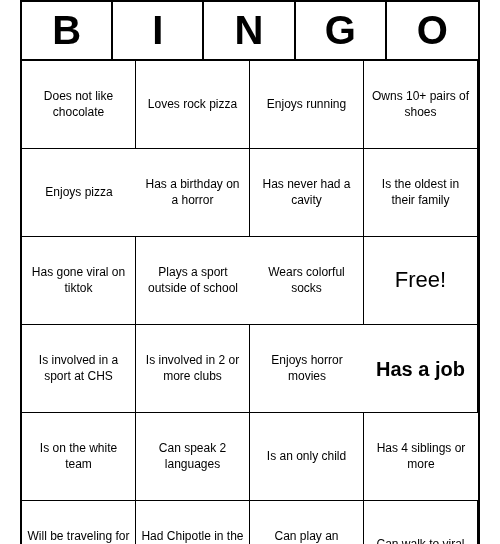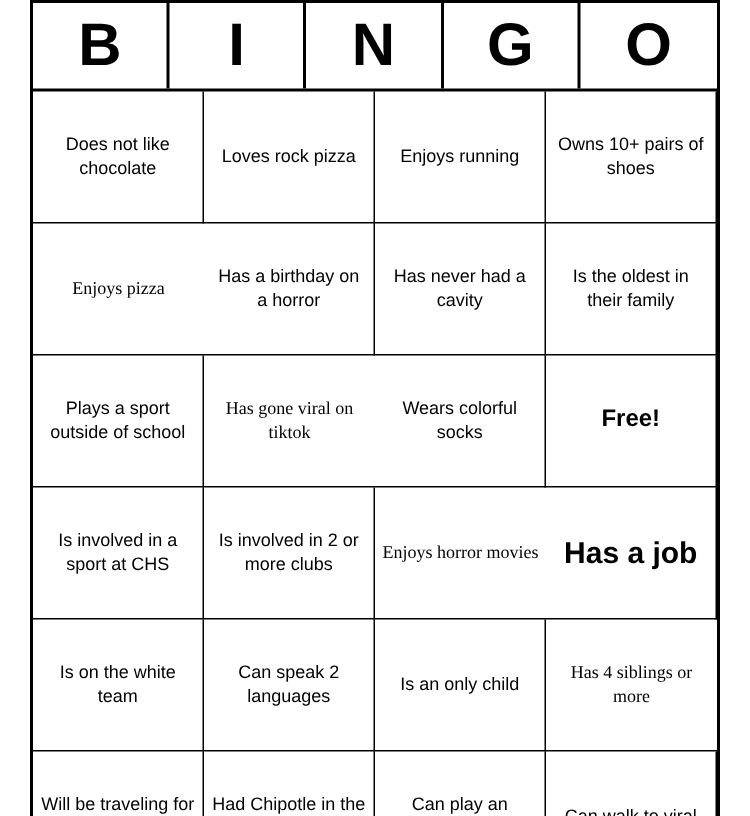--- a/index.html
+++ b/index.html
@@ -43,28 +43,27 @@
       align-items: center;
       justify-content: center;
       text-align: center;
       padding: 4px 5px;
       font-size: 12px;
       line-height: 1.3;
       word-wrap: break-word;
     }
     .bingo-cell:nth-child(5n) {
       border-right: none;
-      font-family: Liberation Serif, serif;
     }
     .bingo-grid .bingo-cell:nth-child(n+21) {
       border-bottom: none;
     }
     .free-cell {
-      font-size: 16px;
-      font-weight: bold;
+      font-size: 22px;
+      font-weight: normal;
     }
     .large-text {
       font-size: 20px;
       font-weight: bold;
     }
   </style>
 </head>
 <body>
 
 <div class="bingo-card">
@@ -77,22 +76,22 @@
     </div>
   <div class="bingo-grid">
   <div class="bingo-cell">Does not like chocolate</div>
       <div class="bingo-cell">Loves rock pizza</div>
       <div class="bingo-cell">Enjoys running</div>
       <div class="bingo-cell">Owns 10+ pairs of shoes</div>
       <div class="bingo-cell">Enjoys pizza</div>
       <div class="bingo-cell">Has a birthday on a horror</div>
       <div class="bingo-cell">Has never had a cavity</div>
       <div class="bingo-cell">Is the oldest in their family</div>
+      <div class="bingo-cell">Has gone viral on tiktok</div>
       <div class="bingo-cell">Plays a sport outside of school</div>
-      <div class="bingo-cell">Has gone viral on tiktok</div>
       <div class="bingo-cell">Wears colorful socks</div>
       <div class="bingo-cell free-cell">Free!</div>
       <div class="bingo-cell">Is involved in a sport at CHS</div>
       <div class="bingo-cell">Is involved in 2 or more clubs</div>
       <div class="bingo-cell">Enjoys horror movies</div>
       <div class="bingo-cell large-text">Has a job</div>
       <div class="bingo-cell">Is on the white team</div>
       <div class="bingo-cell">Can speak 2 languages</div>
       <div class="bingo-cell">Is an only child</div>
       <div class="bingo-cell">Has 4 siblings or more</div>

